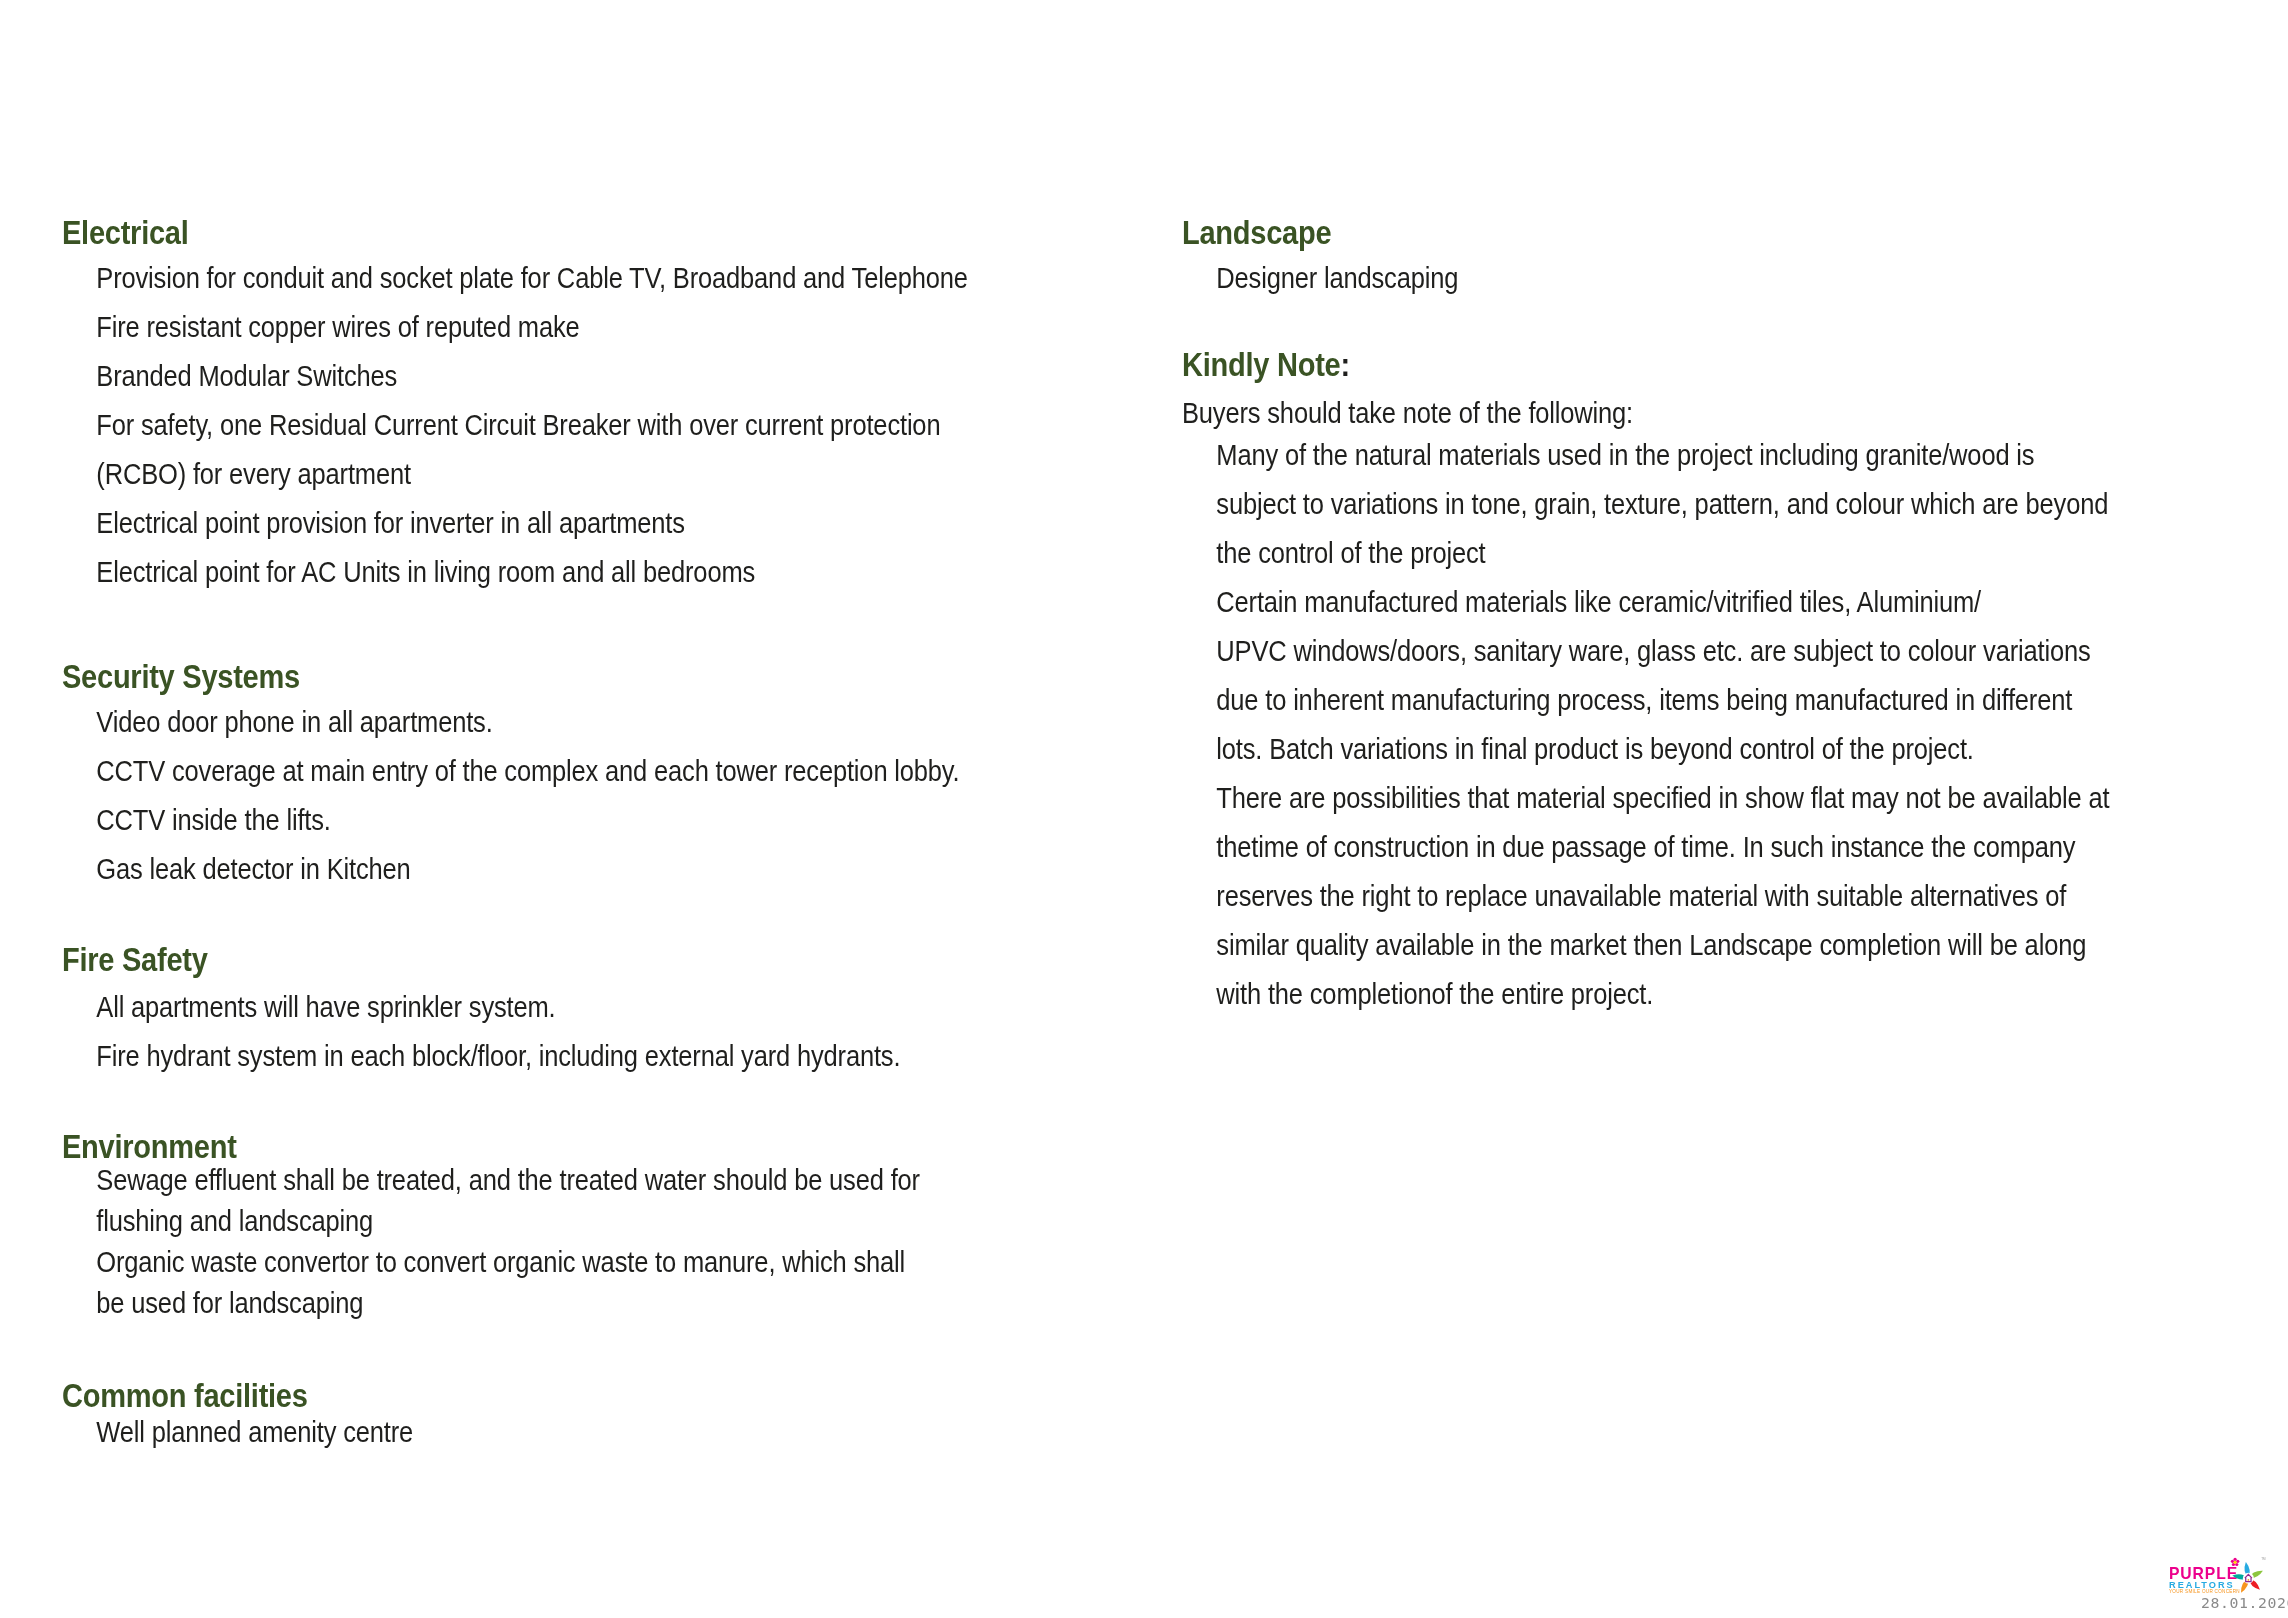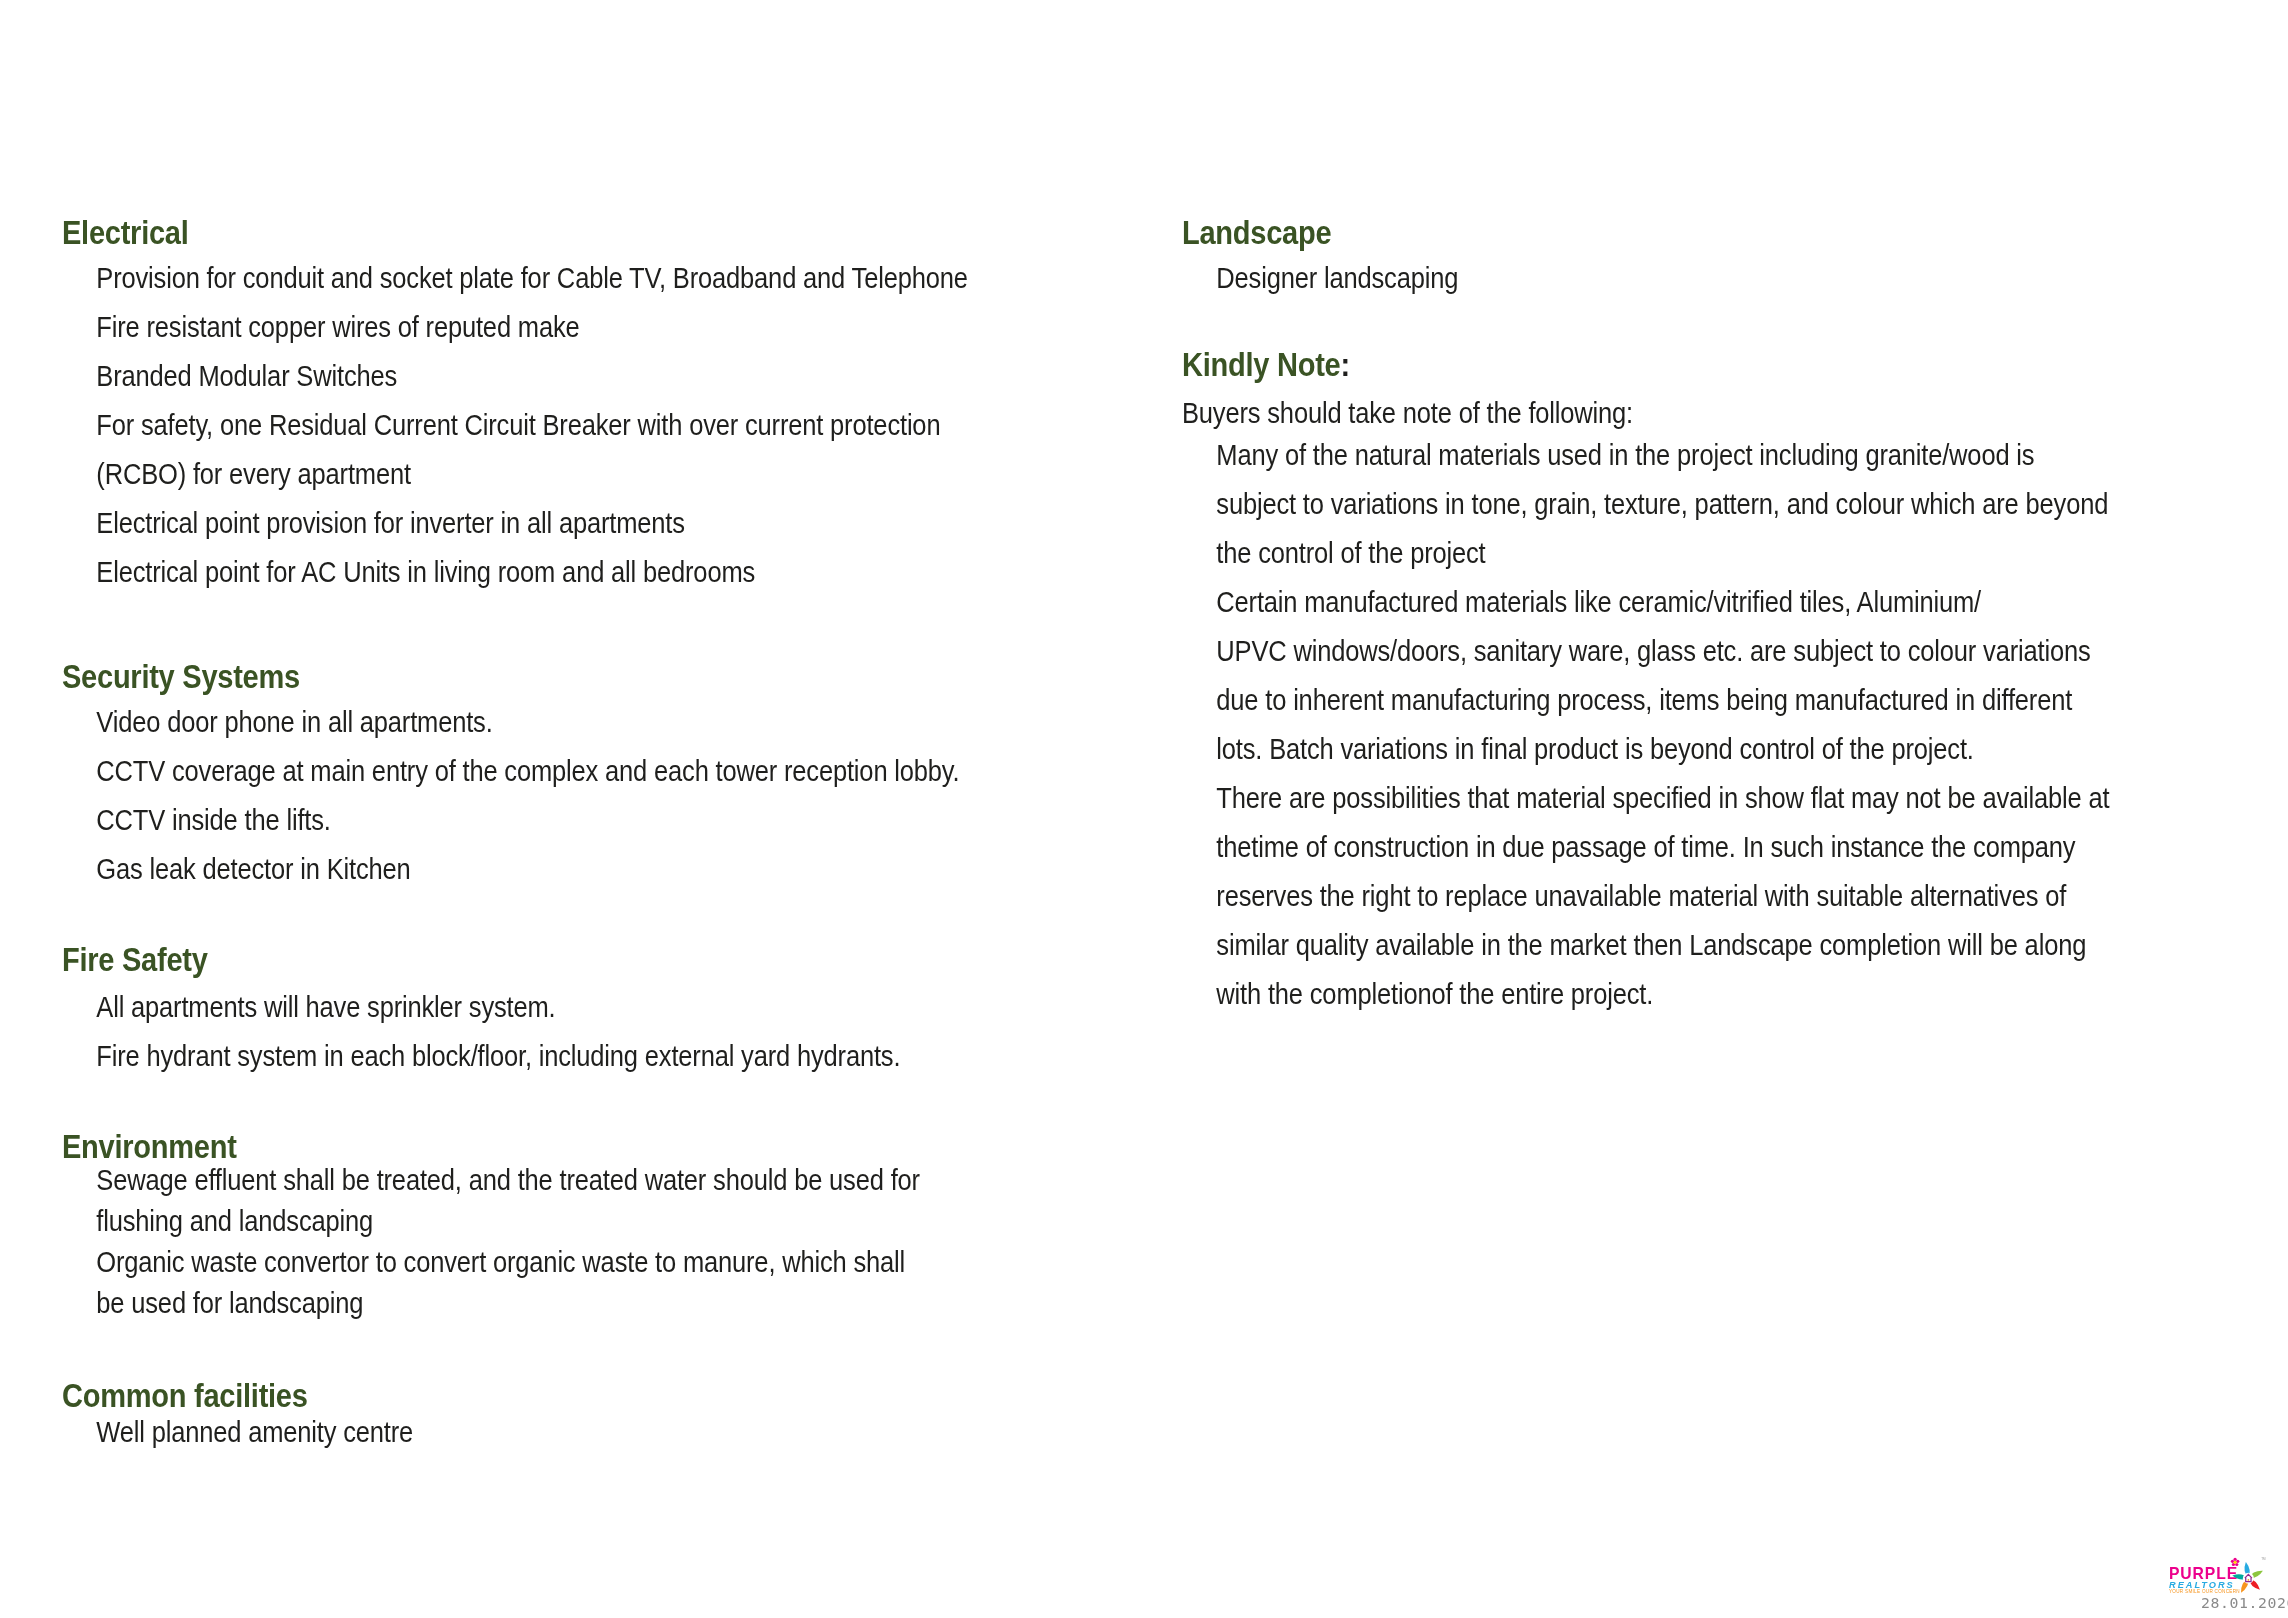--- a/index.html
+++ b/index.html
@@ -26,21 +26,21 @@
   .sec-fire{top:941px;}        .list-fire{top:983px;}
   .sec-environment{top:1128px;} .list-environment{top:1160px;}
   .sec-common{top:1377px;}      .list-common{top:1408px;}
   
   .sec-landscape{top:214px;}    .list-landscape{top:254px;}
   .sec-kindly{top:346px;}
   
   .logo{position:absolute;left:2169px;top:1556px;width:96px;height:39px;}
   .logo-text{position:absolute;left:0;top:11px;width:63px;text-align:center;}
   .logo-brand{font-size:15.7px;line-height:14px;font-weight:bold;color:#EC008C;letter-spacing:0.9px;}
-  .logo-word{font-size:9.2px;line-height:8.3px;font-weight:bold;color:#27AAE1;letter-spacing:2px;font-style:italic;}
+  .logo-word{font-size:9.2px;line-height:8.3px;font-weight:bold;color:#27AAE1;letter-spacing:2px;}
   .logo-tagline{font-size:4.6px;line-height:5.5px;color:#F7941D;letter-spacing:0.3px;white-space:nowrap;}
   .logo-mark{position:absolute;left:59px;top:0;width:39px;height:39px;}
   .date{position:absolute;left:2201px;top:1594px;font-family:"DejaVu Sans Mono",monospace;
         font-size:14.8px;color:#8A8A8A;letter-spacing:0.6px;white-space:nowrap;}
 </style>
 </head>
 <body>
 
 <div class="page">
 

